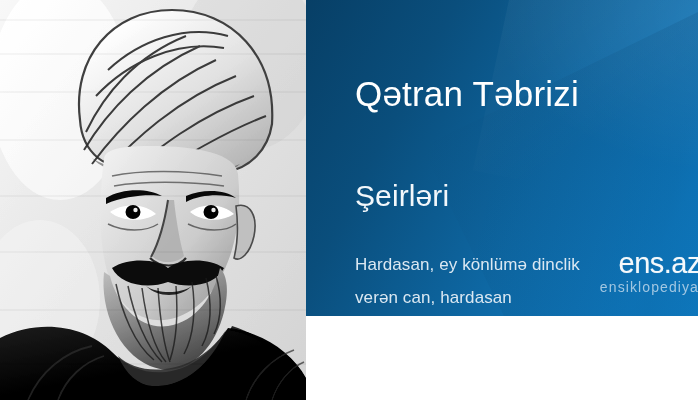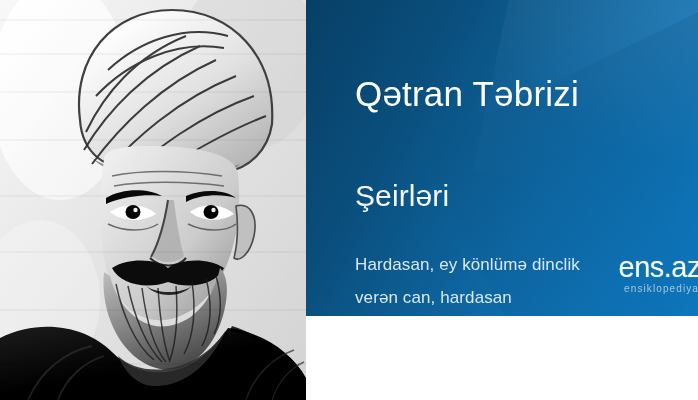--- a/index.html
+++ b/index.html
@@ -139,21 +139,21 @@
     font-weight: 400;
     letter-spacing: -0.5px;
     color: #ffffff;
     opacity: 0.96;
     text-shadow: 0 0 1px rgba(255,255,255,0.35);
   }
   .logo-tag {
     display: block;
     margin-top: 2px;
     margin-right: 2px;
-    font-size: 10px;
+    font-size: 14px;
     font-weight: 400;
     letter-spacing: 1.1px;
     color: #bcd6ea;
     opacity: 0.85;
   }
 </style>
 </head>
 <body>
 
 <div class="card">

